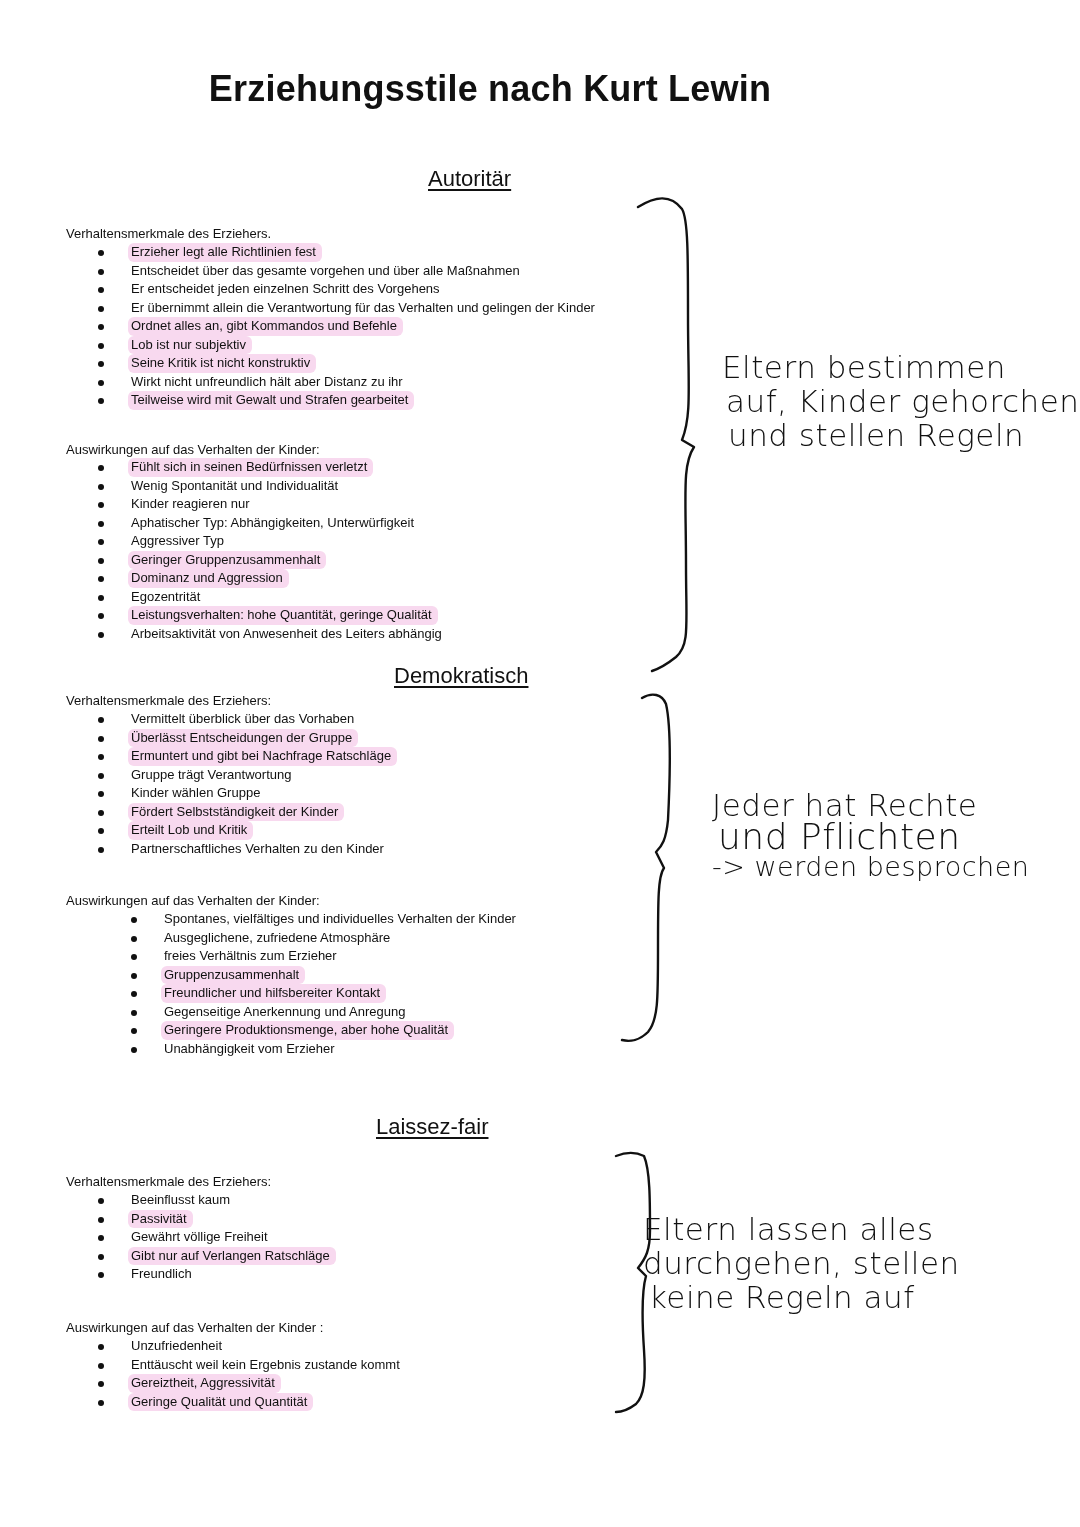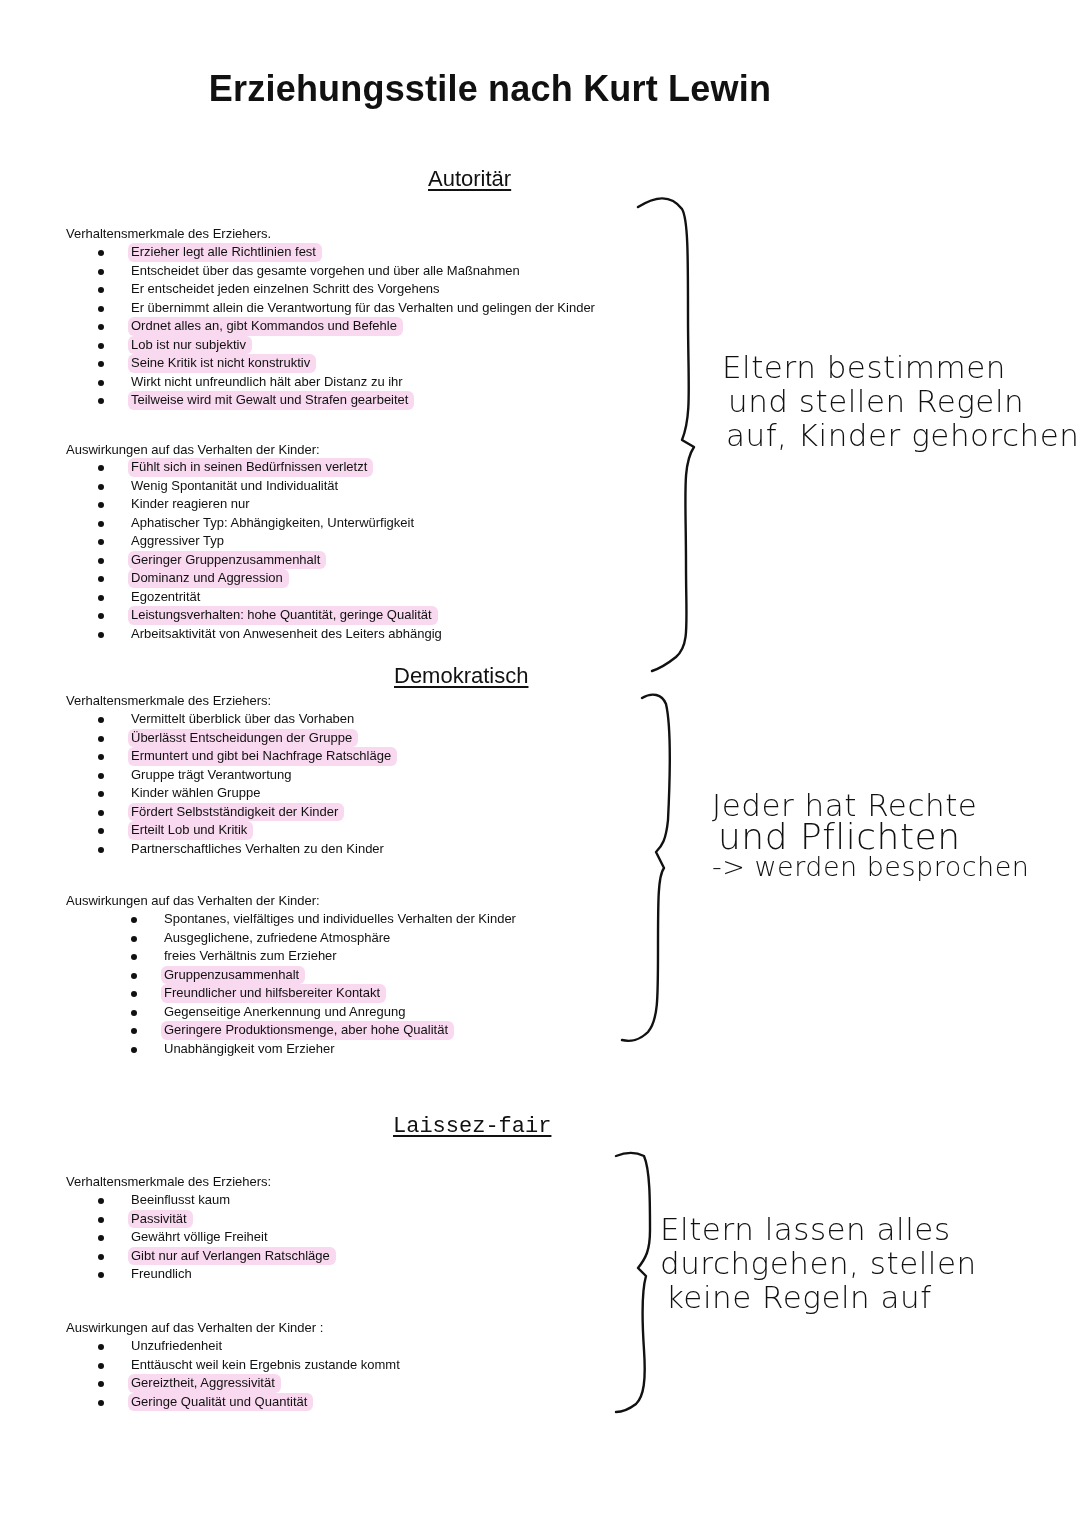--- a/index.html
+++ b/index.html
@@ -109,22 +109,22 @@
       <span class="bullet"></span>
       <span class="txt" style="left:33px">Arbeitsaktivität von Anwesenheit des Leiters abhängig</span>
     </li>
 </ul>
 
 <svg class="brace" style="left:636px; top:195px;" width="70" height="480" viewBox="0 0 70 480">
   <path d="M2 12 C18 2 34 -2 46 14 C52 24 52 60 52 120 C52 190 56 220 46 245 L58 252 C46 270 50 300 50 370 C50 430 54 450 40 462 C30 470 22 474 16 476" fill="none" stroke="#111" stroke-width="2.4" stroke-linecap="round" stroke-linejoin="round"></path>
 </svg>
 <div class="hand" style="left:722px; top:350px;">
   <div>Eltern bestimmen</div>
+  <div style="margin-left:4px">auf, Kinder gehorchen</div>
   <div style="margin-left:6px">und stellen Regeln</div>
-  <div style="margin-left:4px">auf, Kinder gehorchen</div>
 </div>
 
 <div class="sec-head" style="left:394px; top:663px;">Demokratisch</div>
 
 <div class="label" style="top:693px;">Verhaltensmerkmale des Erziehers:</div>
 <ul class="items" style="left:98px; top:710px;">
   <li>
       <span class="bullet"></span>
       <span class="txt" style="left:33px">Vermittelt überblick über das Vorhaben</span>
     </li>
@@ -196,21 +196,21 @@
 
 <svg class="brace" style="left:618px; top:690px;" width="60" height="355" viewBox="0 0 60 355">
   <path d="M24 8 C34 2 44 4 48 14 C54 40 52 90 50 130 C48 150 44 156 38 162 L46 178 C40 186 40 210 40 260 C40 310 40 330 30 342 C22 350 12 352 4 350" fill="none" stroke="#111" stroke-width="2.4" stroke-linecap="round" stroke-linejoin="round"></path>
 </svg>
 <div class="hand" style="left:712px; top:788px;">
   <div>Jeder hat Rechte</div>
   <div style="margin-left:6px; font-size:36px; line-height:30px">und Pflichten</div>
   <div style="font-size:27px; line-height:30px">-&gt; werden besprochen</div>
 </div>
 
-<div class="sec-head" style="left:393px; top:1114px;font-family:Liberation Mono, monospace;">Laissez-fair</div>
+<div class="sec-head" style="left:376px; top:1114px;">Laissez-fair</div>
 
 <div class="label" style="top:1174px;">Verhaltensmerkmale des Erziehers:</div>
 <ul class="items" style="left:98px; top:1191px;">
   <li>
       <span class="bullet"></span>
       <span class="txt" style="left:33px">Beeinflusst kaum</span>
     </li>
   <li>
       <span class="bullet"></span>
       <span class="txt hl" style="left:33px">Passivität</span>
@@ -245,17 +245,17 @@
     </li>
   <li>
       <span class="bullet"></span>
       <span class="txt hl" style="left:33px">Geringe Qualität und Quantität</span>
     </li>
 </ul>
 
 <svg class="brace" style="left:612px; top:1150px;" width="50" height="265" viewBox="0 0 50 265">
   <path d="M4 6 C14 2 24 2 32 6 C38 20 38 50 38 80 C38 100 34 108 26 118 L34 126 C30 140 30 170 32 200 C34 230 32 246 24 254 C16 260 10 262 4 262" fill="none" stroke="#111" stroke-width="2.4" stroke-linecap="round" stroke-linejoin="round"></path>
 </svg>
-<div class="hand" style="left:660px; top:1212px;">
+<div class="hand" style="left:643px; top:1212px;">
   <div>Eltern lassen alles</div>
   <div style="">durchgehen, stellen</div>
   <div style="margin-left:6px">keine Regeln auf</div>
 </div>
 
 </body></html>

